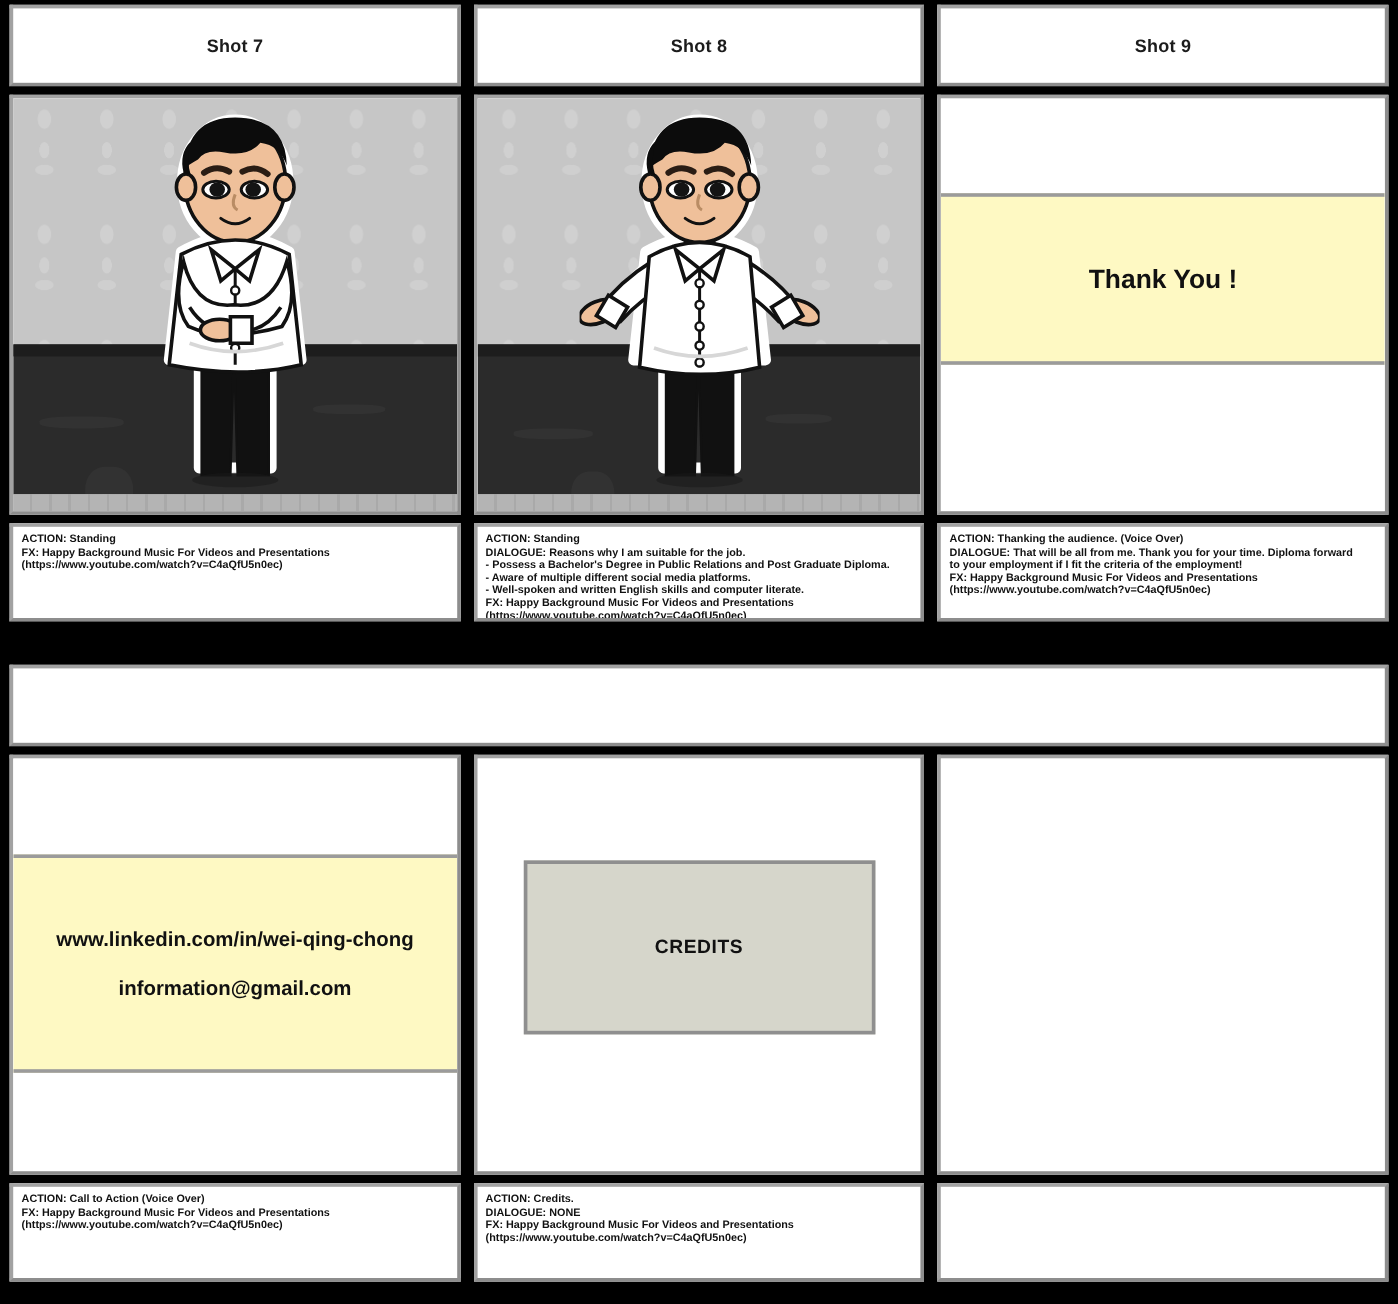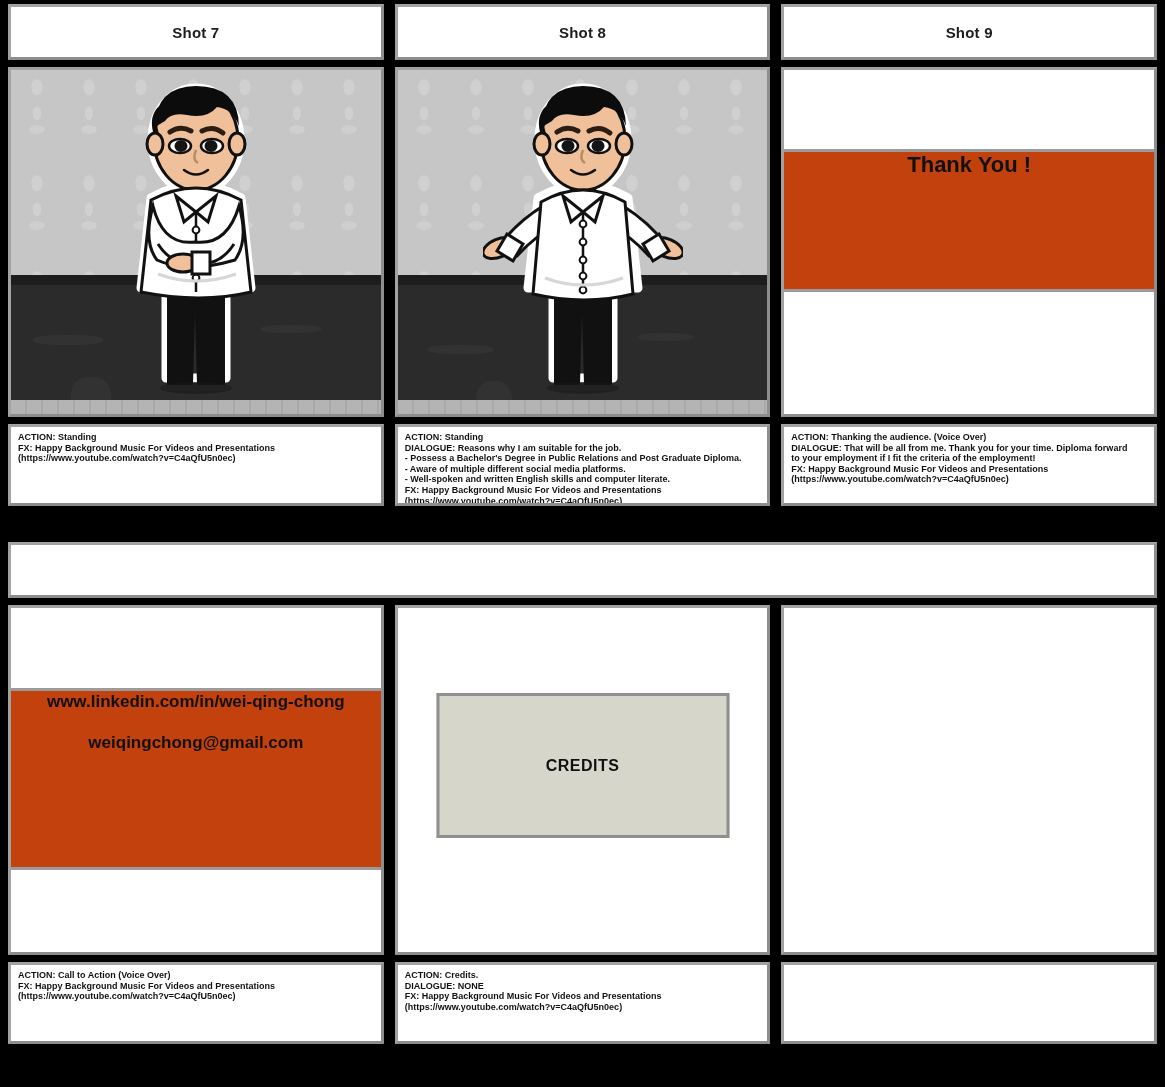--- a/index.html
+++ b/index.html
@@ -27,21 +27,21 @@
   .row {
     display: flex;
     flex-direction: column;
   }
   .row-gap { height: 36px; background: #000000; }
 
   
   .header-strip {
     display: flex;
     gap: 11px;
-    height: 56px;
+    height: 68px;
   }
   .header-cell {
     flex: 1 1 0;
     background: #ffffff;
     border: 3px solid #a2a2a2;
     border-right-color: #8d8d8d;
     border-bottom-color: #8d8d8d;
     box-sizing: border-box;
     display: flex;
     align-items: center;
@@ -124,26 +124,26 @@
     width: 200px;
     height: 330px;
   }
   .character svg { display: block; width: 100%; height: 100%; }
 
   
   .scene-slide { background: #ffffff; }
   .slide-band {
     position: absolute;
     left: 0; right: 0;
-    background: #c2410c;
+    background: #fef9c3;
     border-top: 3px solid #9b9b9b;
     border-bottom: 3px solid #9b9b9b;
     box-sizing: border-box;
     display: flex;
-    align-items: flex-start;
+    align-items: center;
     justify-content: center;
     text-align: center;
   }
   .band-thanks { top: 79px; height: 143px; }
   .band-thanks .band-text {
     font-size: 22px;
     font-weight: bold;
     color: #111111;
   }
 
@@ -398,21 +398,21 @@
     <div class="strip-gap"></div>
 
     <div class="scene-strip">
 
       <div class="scene-cell">
         <div class="scene-inner scene-slide">
           <div class="slide-band band-contact">
             <div class="contact-stack">
               <div class="contact-line">www.linkedin.com/in/wei-qing-chong</div>
               <div class="contact-spacer"></div>
-              <div class="contact-line">weiqingchong@gmail.com</div>
+              <div class="contact-line">information@gmail.com</div>
             </div>
           </div>
         </div>
       </div>
 
       <div class="scene-cell">
         <div class="scene-inner scene-slide">
           <div class="credits-box">
             <span class="credits-text">CREDITS</span>
           </div>

